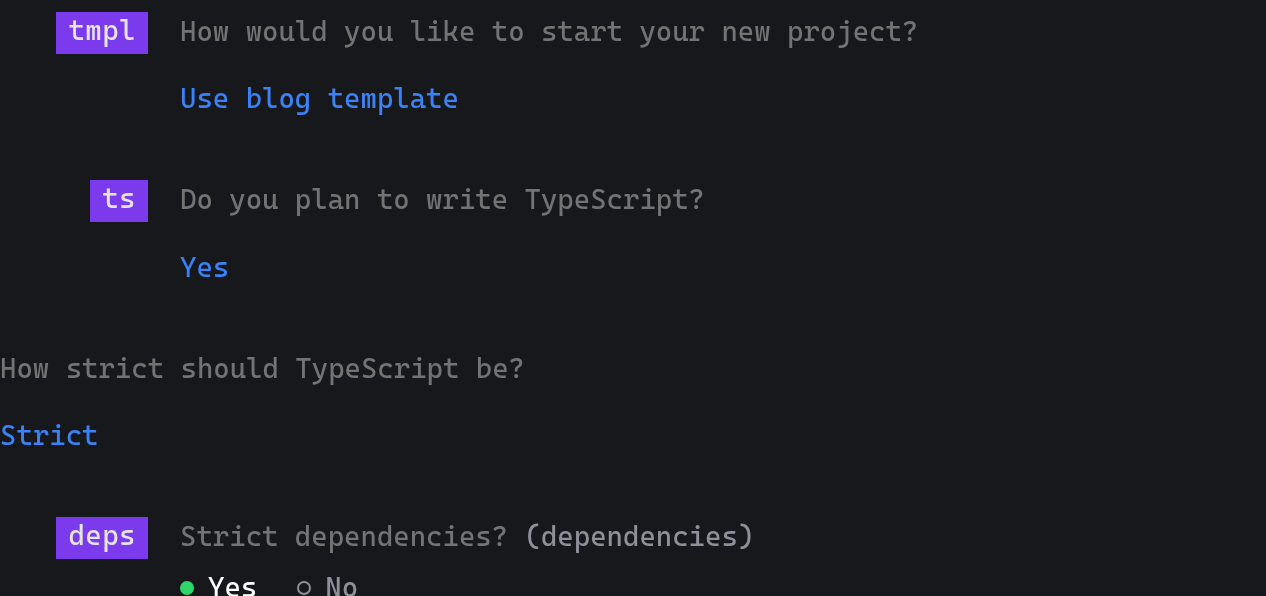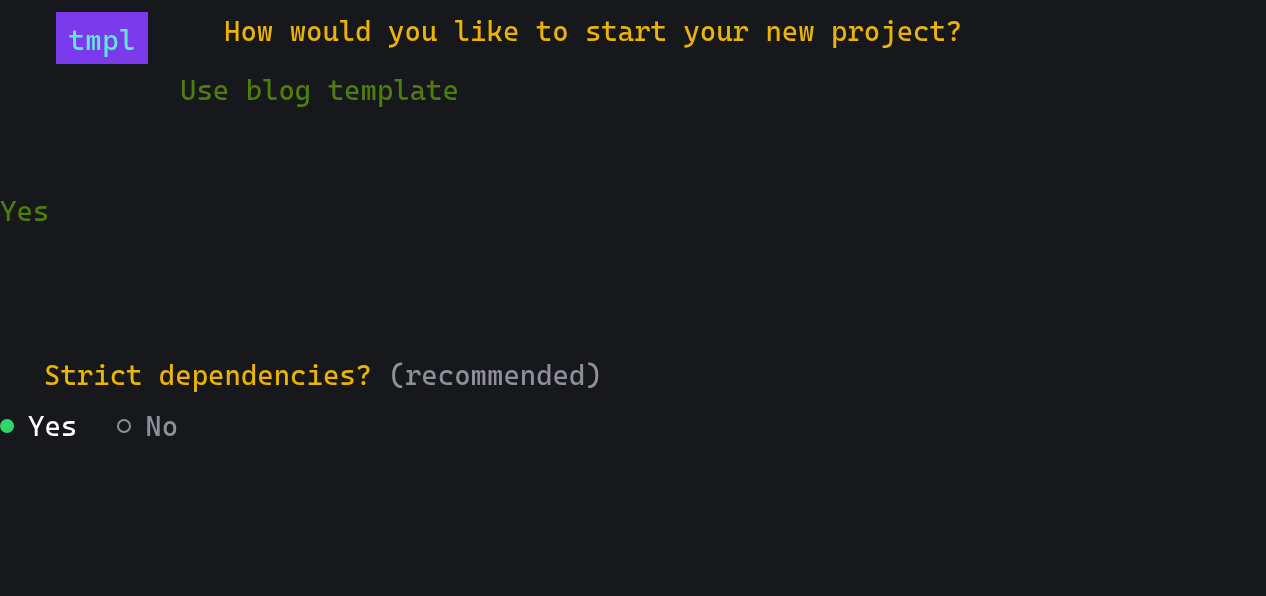--- a/index.html
+++ b/index.html
@@ -29,42 +29,41 @@
     width: 180px;
     flex: 0 0 180px;
     display: flex;
     justify-content: flex-end;
     padding-right: 32px;
     box-sizing: border-box;
   }
   .tag {
     display: inline-block;
     background: #7c3aed;
-    color: #5eead4;
-    padding: 10px 12px 4px 12px;
+    color: #e5e5e5;
+    padding: 0 12px 4px 12px;
     font-size: 28px;
     line-height: 1.35;
     letter-spacing: 0.5px;
   }
   .content {
     flex: 1 1 auto;
     padding-top: 0px;
   }
   .question {
-    color: #eab308;
+    color: #737373;
     white-space: pre;
-    margin-left: 44px;
   }
   .hint {
     color: #8e8f98;
     white-space: pre;
   }
   .answer {
-    color: #4d7c0f;
-    margin-top: 20px;
+    color: #3b82f6;
+    margin-top: 28px;
     white-space: pre;
   }
   .choices {
     margin-top: 12px;
     display: flex;
     align-items: center;
     gap: 40px;
   }
   .choice {
     display: inline-flex;
@@ -101,32 +100,43 @@
     <div class="tagcol">
       <span class="tag">tmpl</span>
     </div>
     <div class="content">
       <div class="question">How would you like to start your new project?</div>
       <div class="answer">Use blog template</div>
     </div>
   </div>
 
   <div class="row">
+    <div class="tagcol">
+      <span class="tag">ts</span>
+    </div>
     <div class="content">
+      <div class="question">Do you plan to write TypeScript?</div>
       <div class="answer">Yes</div>
     </div>
   </div>
 
   <div class="row">
+    <div class="content">
+      <div class="question">How strict should TypeScript be?</div>
+      <div class="answer">Strict</div>
+    </div>
   </div>
 
   <div class="row">
+    <div class="tagcol">
+      <span class="tag">deps</span>
+    </div>
     <div class="content">
       <div>
-        <span class="question">Strict dependencies?</span><span> </span><span class="hint">(recommended)</span>
+        <span class="question">Strict dependencies?</span><span> </span><span class="hint">(dependencies)</span>
       </div>
       <div class="choices">
         <span class="choice selected">
           <span class="dot filled"></span>
           <span class="choice-label">Yes</span>
         </span>
         <span class="choice">
           <span class="dot hollow"></span>
           <span class="choice-label">No</span>
         </span>

